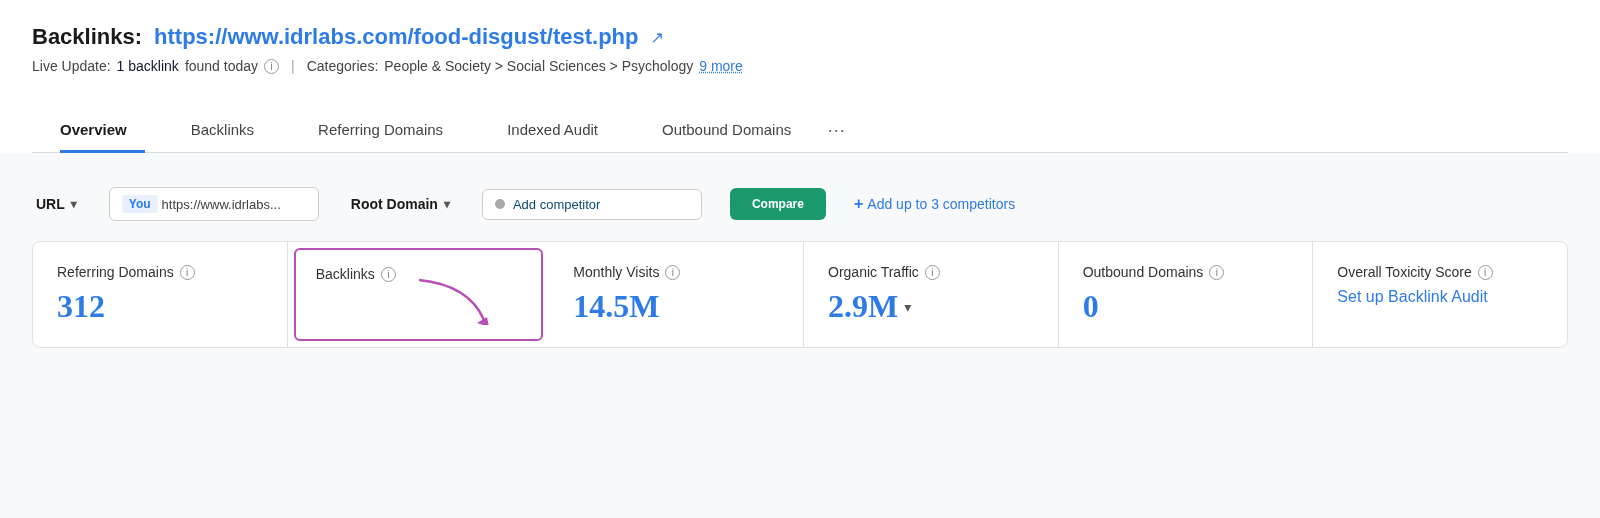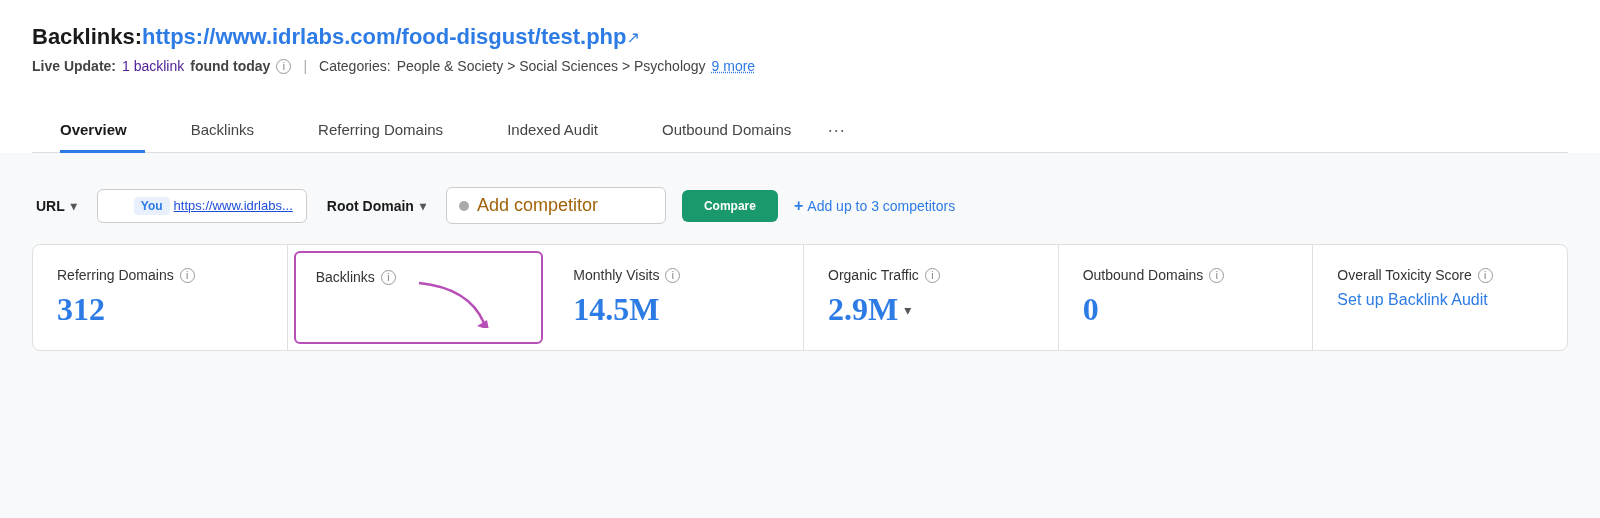--- a/index.html
+++ b/index.html
@@ -12,21 +12,21 @@
       background: #fff;
       max-width: 1600px;
       padding: 24px 32px 0 32px;
     }
     .header-section {
       padding-bottom: 12px;
     }
     .title-row {
       display: flex;
       align-items: center;
-      gap: 0;
+      gap: 12px;
       margin-bottom: 8px;
     }
     .title-backlinks {
       font-size: 22px;
       font-weight: 700;
       color: #1a1a1a;
     }
     .title-url {
       font-size: 22px;
       font-weight: 700;
@@ -38,22 +38,22 @@
       font-size: 16px;
     }
     .subtitle-row {
       display: flex;
       align-items: center;
       gap: 6px;
       font-size: 14px;
       color: #444;
       margin-bottom: 4px;
     }
-    .live-label { color: #444; font-weight: bold; }
-    .backlink-count { color: #4c1d95; font-weight: 500; }
+    .live-label { color: #444; }
+    .backlink-count { color: #0f172a; font-weight: 500; }
     .info-icon {
       display: inline-flex;
       align-items: center;
       justify-content: center;
       width: 15px;
       height: 15px;
       border-radius: 50%;
       border: 1px solid #999;
       font-size: 10px;
       color: #777;
@@ -97,21 +97,21 @@
       color: #666;
       cursor: pointer;
       margin-left: 4px;
       margin-bottom: -1px;
     }
 
     
     .controls-row {
       display: flex;
       align-items: center;
-      gap: 16px;
+      gap: 28px;
       padding: 18px 0 14px 0;
       background: #f8f9fa;
     }
     .dropdown-btn {
       display: flex;
       align-items: center;
       gap: 6px;
       background: none;
       border: none;
       font-size: 14px;
@@ -125,57 +125,55 @@
     .you-badge {
       display: inline-flex;
       align-items: center;
       background: #e8f0fe;
       color: #2d7be5;
       border-radius: 4px;
       padding: 2px 7px;
       font-size: 12px;
       font-weight: 600;
       margin-right: 4px;
-      margin-left: 24px;
     }
     .url-input-box {
       display: flex;
       align-items: center;
       border: 1px solid #ccc;
       border-radius: 6px;
       padding: 7px 12px;
       background: #fff;
       min-width: 210px;
     }
     .url-text {
       font-size: 13px;
-      color: #1d4ed8;
-      text-decoration: underline;
+      color: #404040;
     }
 
     .competitor-input {
       display: flex;
       align-items: center;
       gap: 8px;
       border: 1px solid #ccc;
       border-radius: 6px;
       padding: 7px 12px;
       background: #fff;
       min-width: 220px;
     }
     .dot-icon {
       width: 10px;
       height: 10px;
       border-radius: 50%;
       background: #aaa;
       flex-shrink: 0;
     }
     .competitor-placeholder {
-      font-size: 18px;
-      color: #a16207;
+      font-size: 13px;
+      color: #0c4a6e;
     }
 
     .compare-btn {
       background: #1a9a6c;
       color: #fff;
       border: none;
       border-radius: 6px;
       padding: 9px 22px;
       font-size: 12px;
       font-weight: 600;

